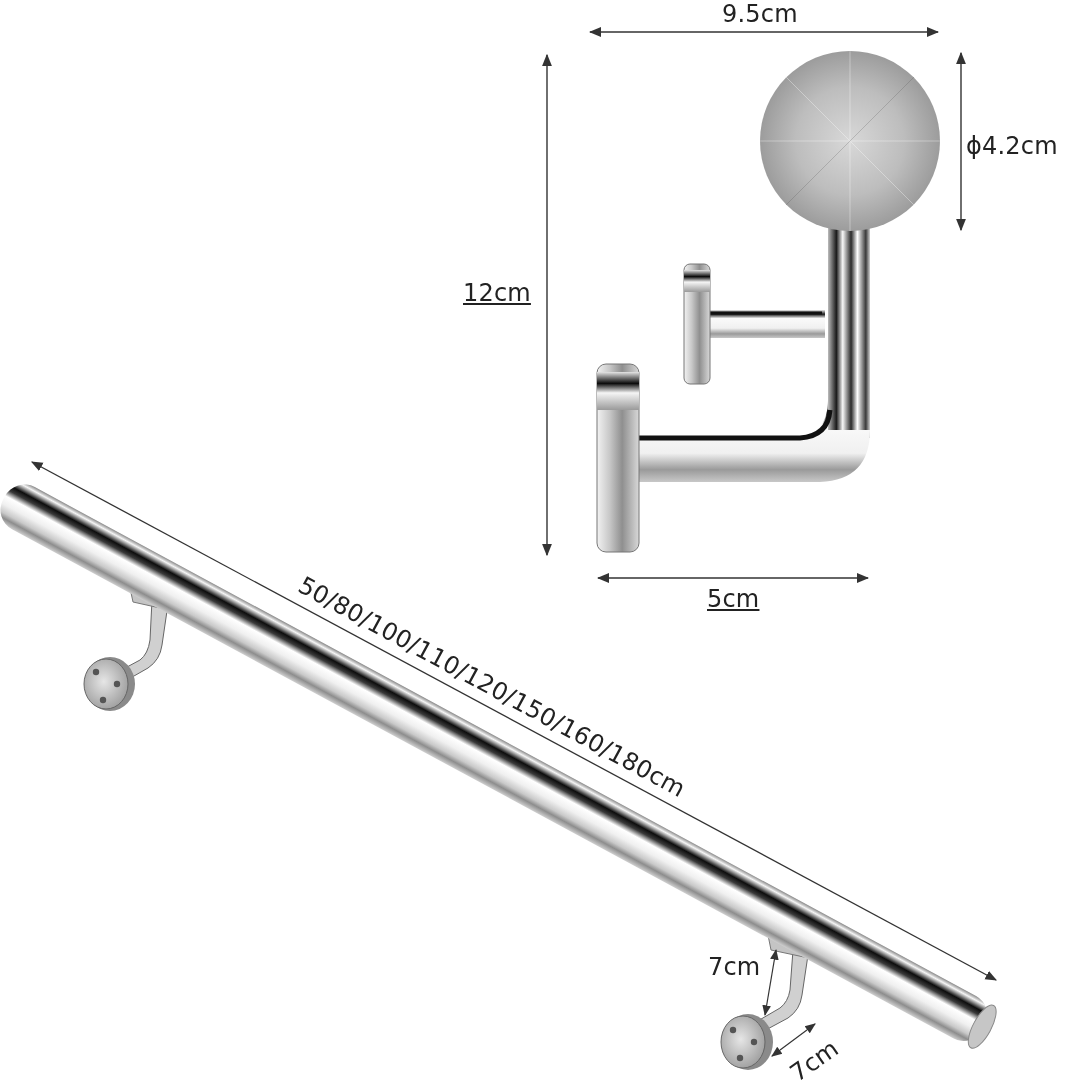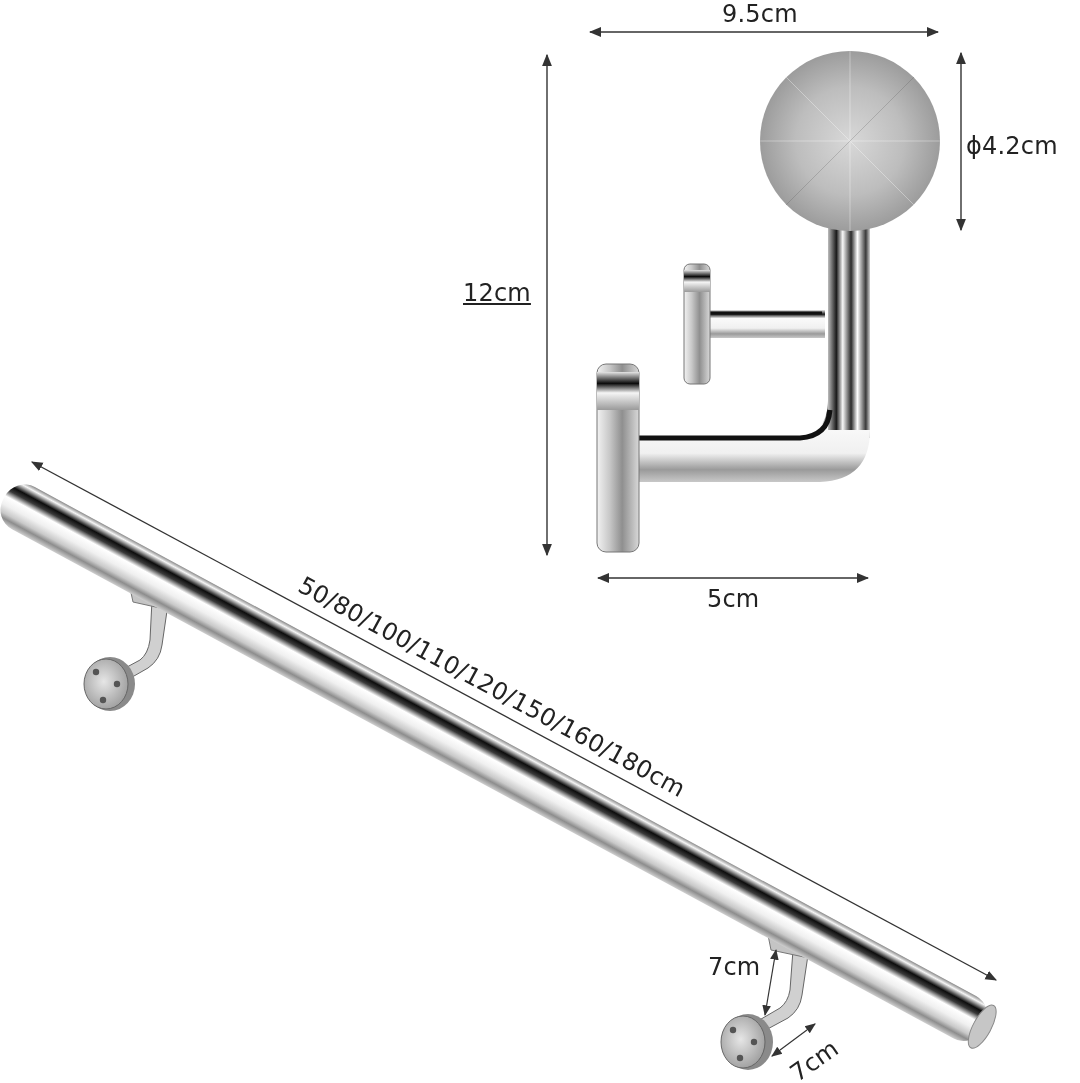--- a/index.html
+++ b/index.html
@@ -141,19 +141,19 @@
 
       <line x1="776" y1="950" x2="765" y2="1015" stroke="#333" stroke-width="1.2" marker-start="url(#arr)" marker-end="url(#arr)"></line>
       <line x1="772" y1="1056" x2="815" y2="1024" stroke="#333" stroke-width="1.2" marker-start="url(#arr)" marker-end="url(#arr)"></line>
     </g>
   </svg>
 
   
   <div class="dim-label" style="left:722px; top:2px;">9.5cm</div>
   <div class="dim-label" style="left:463px; top:281px;text-decoration:underline;">12cm</div>
   <div class="dim-label" style="left:966px; top:134px;">ϕ4.2cm</div>
-  <div class="dim-label" style="left:707px; top:587px;">5cm</div>
+  <div class="dim-label" style="left:707px; top:587px;text-decoration:underline;">5cm</div>
 
   <div class="dim-label rot-label" style="left:306px; top:573px; transform: rotate(28.4deg);">50/80/100/110/120/150/160/180cm</div>
 
   <div class="dim-label" style="left:708px; top:955px;">7cm</div>
   <div class="dim-label rot-label" style="left:786px; top:1066px; transform: rotate(-35deg);">7cm</div>
 </div>
 
 </body></html>

